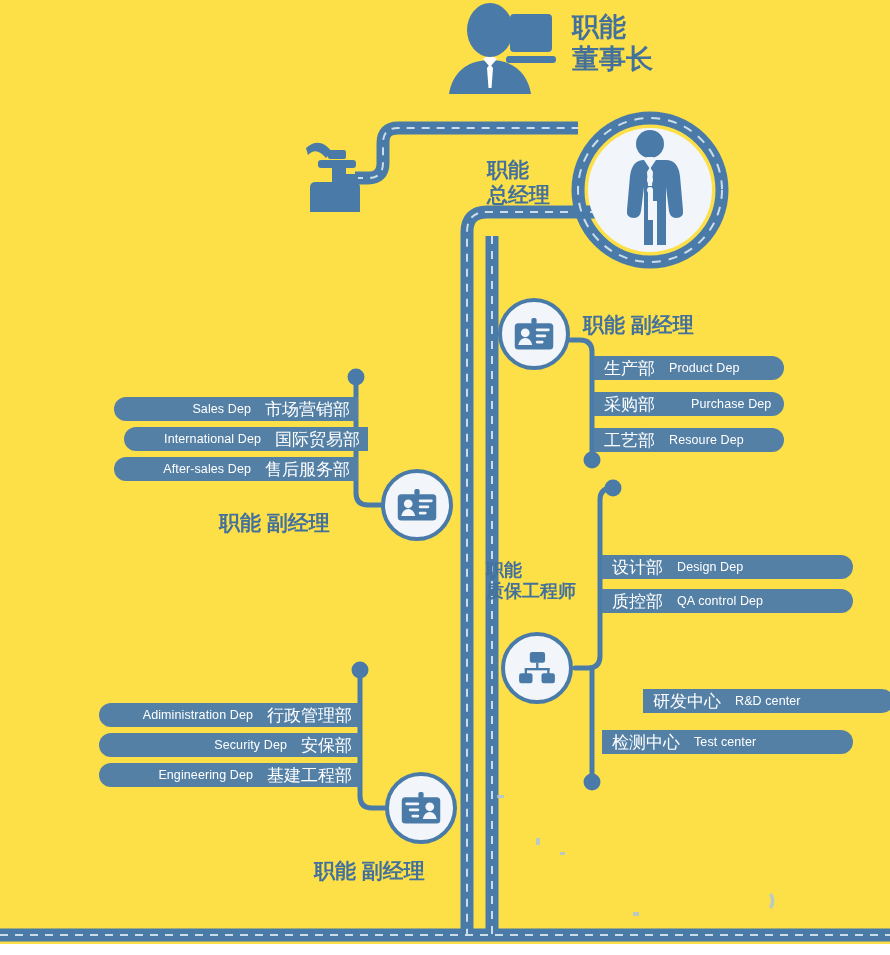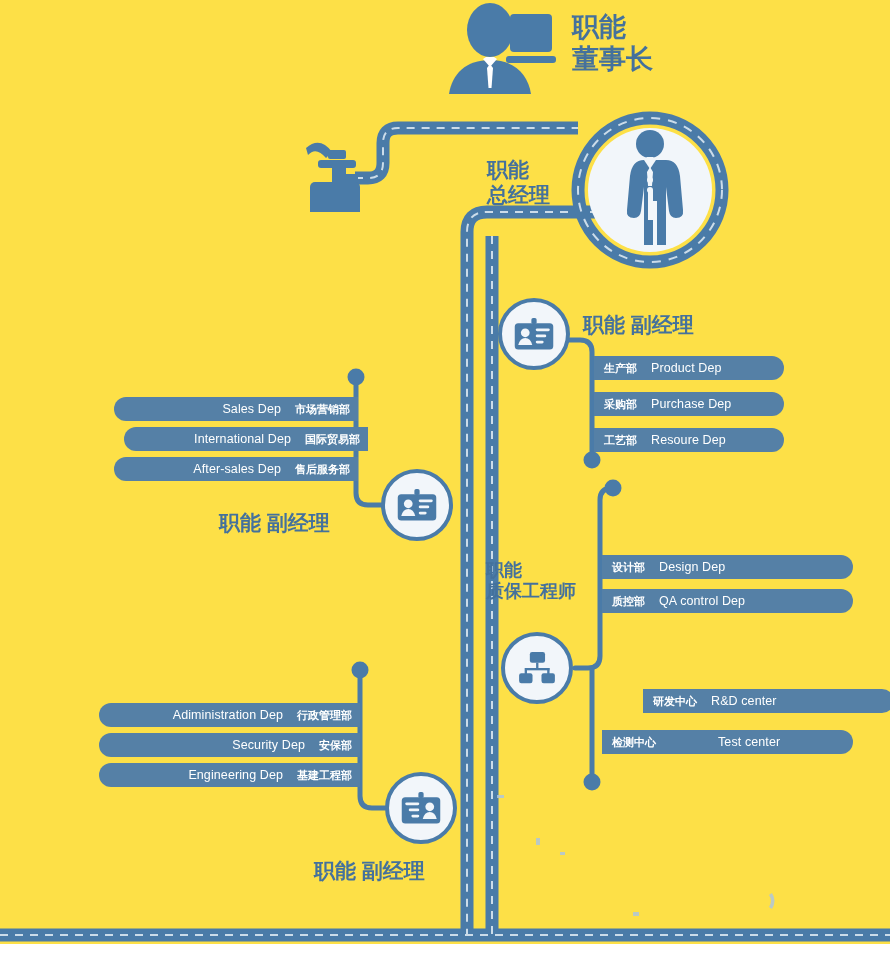--- a/index.html
+++ b/index.html
@@ -36,22 +36,22 @@
     border-radius:0 12px 12px 0;
     justify-content:flex-start;
     padding-left:10px;
   }
   .bar .en{
     font-size:12.5px;
     letter-spacing:.1px;
     white-space:nowrap;
   }
   .bar .cn{
-    font-size:11px;
-    font-weight:bold;
+    font-size:17px;
+    font-weight:normal;
     white-space:nowrap;
   }
   .bar.left .en{order:1;margin-right:14px;}
   .bar.left .cn{order:2;}
   .bar.right .cn{order:1;margin-right:14px;}
   .bar.right .en{order:2;}
 
   
   .role{
     position:absolute;
@@ -278,21 +278,21 @@
   </div>
   <div class="bar left" style="left:114px;top:457px;width:244px;">
     <span class="en">After-sales Dep</span>
     <span class="cn">售后服务部</span>
   </div>
 
   <div class="bar right" style="left:594px;top:356px;width:190px;">
     <span class="cn">生产部</span>
     <span class="en">Product Dep</span>
   </div>
-  <div class="bar right" style="left:594px;top:392px;width:190px;">
+  <div class="bar right" style="left:594px;top:392px;width:190px;gap:22px;">
     <span class="cn">采购部</span>
     <span class="en">Purchase Dep</span>
   </div>
   <div class="bar right" style="left:594px;top:428px;width:190px;">
     <span class="cn">工艺部</span>
     <span class="en">Resoure Dep</span>
   </div>
 
   <div class="bar right" style="left:602px;top:555px;width:251px;">
     <span class="cn">设计部</span>
@@ -300,21 +300,21 @@
   </div>
   <div class="bar right" style="left:602px;top:589px;width:251px;">
     <span class="cn">质控部</span>
     <span class="en">QA control Dep</span>
   </div>
 
   <div class="bar right" style="left:599px;top:689px;width:251px;margin-left:44px;">
     <span class="cn">研发中心</span>
     <span class="en">R&amp;D center</span>
   </div>
-  <div class="bar right" style="left:602px;top:730px;width:251px;gap:48px;">
+  <div class="bar right" style="left:602px;top:730px;width:251px;">
     <span class="cn">检测中心</span>
     <span class="en">Test center</span>
   </div>
 
   <div class="bar left" style="left:99px;top:703px;width:261px;">
     <span class="en">Adiministration Dep</span>
     <span class="cn">行政管理部</span>
   </div>
   <div class="bar left" style="left:99px;top:733px;width:261px;">
     <span class="en">Security Dep</span>

